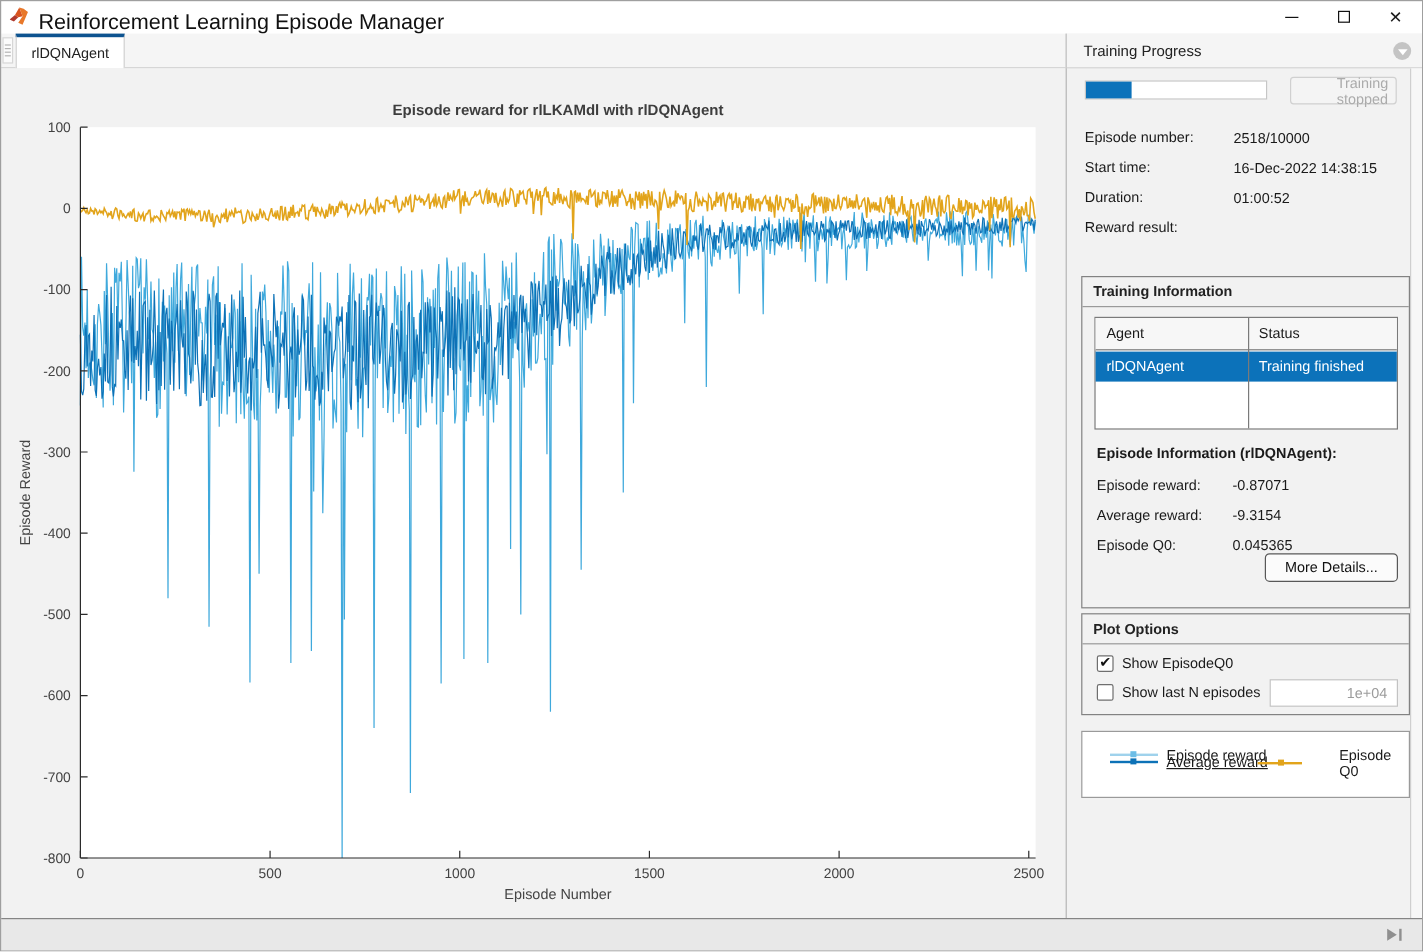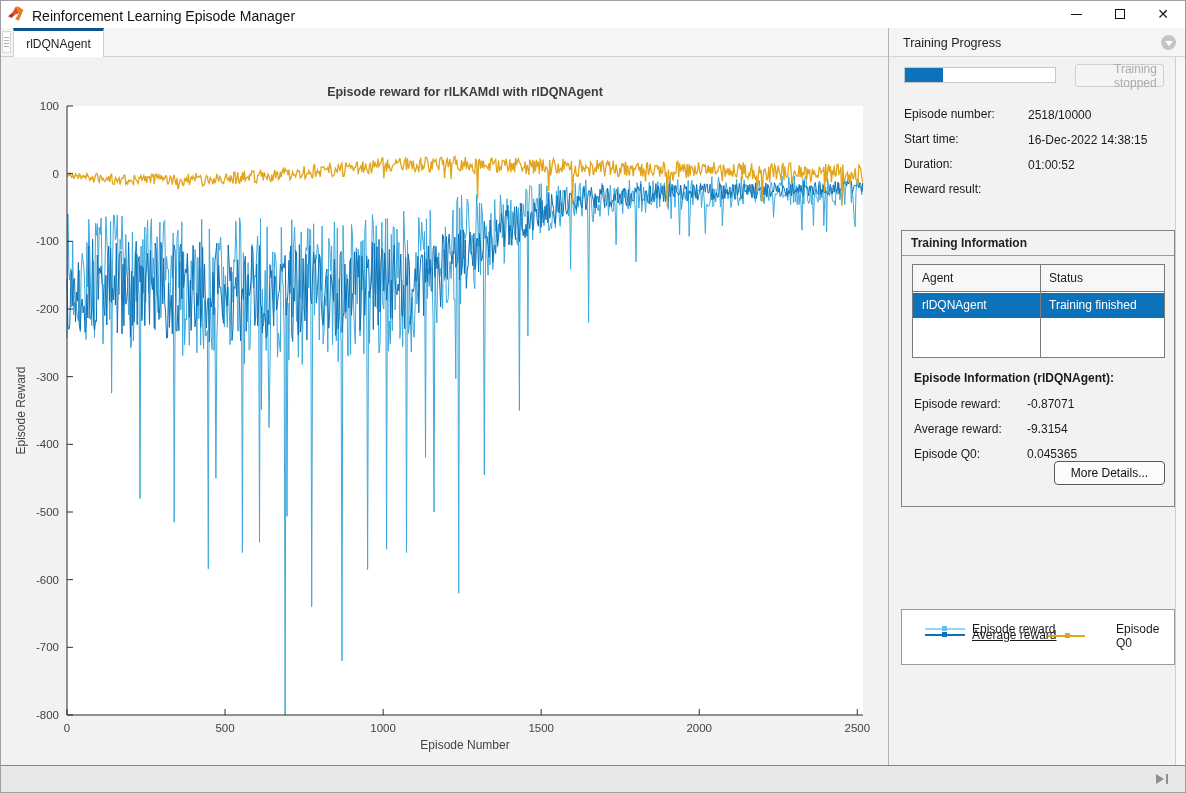--- a/index.html
+++ b/index.html
@@ -5,21 +5,21 @@
   * { margin:0; padding:0; box-sizing:border-box; }
   html,body { width:1186px; height:793px; overflow:hidden;
     font-family:"Liberation Sans", sans-serif; font-size:12px; color:#1a1a1a;
     background:#ffffff; position:relative; }
   .abs { position:absolute; }
 
   
   #window-frame { left:0; top:0; width:1186px; height:793px; border:1px solid #9f9f9f; pointer-events:none; }
   #title-bar { left:0; top:0; width:1186px; height:28px; background:#ffffff; }
   #matlab-logo { left:8px; top:5px; width:18px; height:17px; }
-  #window-title { left:32px; top:8px; font-size:14px; color:#111; }
+  #window-title { left:32px; top:8px; font-size:18px; color:#111; }
   .win-btn { top:0; width:44px; height:28px; display:flex; align-items:center; justify-content:center; cursor:default; }
   #btn-min { left:1054px; }
   #btn-max { left:1098px; }
   #btn-close { left:1142px; width:42px; font-size:14px; }
   #btn-min .bar { width:11px; height:0; border-top:1.4px solid #111; }
   #btn-max .box { width:10px; height:10px; border:1.3px solid #111; }
 
   
   #tab-strip { left:1px; top:28px; width:887px; height:29px; background:#f5f5f5; border-bottom:1px solid #cfcfcf; }
   #tab-grip { left:2px; top:31px; width:9px; height:22px; background:#fbfbfb; border:1px solid #d6d6d6;
@@ -210,20 +210,29 @@
     <span class="stat-label" style="top:140px; font-weight:bold;">Episode Information (rlDQNAgent):</span>
     <span class="stat-label" style="top:166px">Episode reward:</span>
     <span class="stat-value" style="top:166px">-0.87071</span>
     <span class="stat-label" style="top:191px">Average reward:</span>
     <span class="stat-value" style="top:191px">-9.3154</span>
     <span class="stat-label" style="top:216px">Episode Q0:</span>
     <span class="stat-value" style="top:216px">0.045365</span>
     <div id="more-details-btn">More Details...</div>
   </div>
 
+  <div class="abs section-box" style="top:483px; height:85px;">
+    <span class="section-title">Plot Options</span>
+    <span class="section-head-line"></span>
+    <span class="checkbox checked" style="left:12px; top:34px;"></span>
+    <span class="cb-label" style="left:33px; top:34px;">Show EpisodeQ0</span>
+    <span class="checkbox" style="left:12px; top:58px;"></span>
+    <span class="cb-label" style="left:33px; top:58px;">Show last N episodes</span>
+    <input id="n-episodes-input" disabled="" value="1e+04" style="">
+  </div>
 
   <div id="legend-box" class="abs">
     <div class="legend-item" style="left:23px; top:12px;">
       <span class="legend-line" style="background: rgb(159, 210, 236);">
           <i style="background: rgb(108, 189, 230);"></i>
         </span>
       <span class="legend-label">Episode reward</span>
     </div>
     <div class="legend-item" style="left:23px; top:18px;text-decoration:underline;">
       <span class="legend-line" style="background: rgb(13, 114, 183);">

